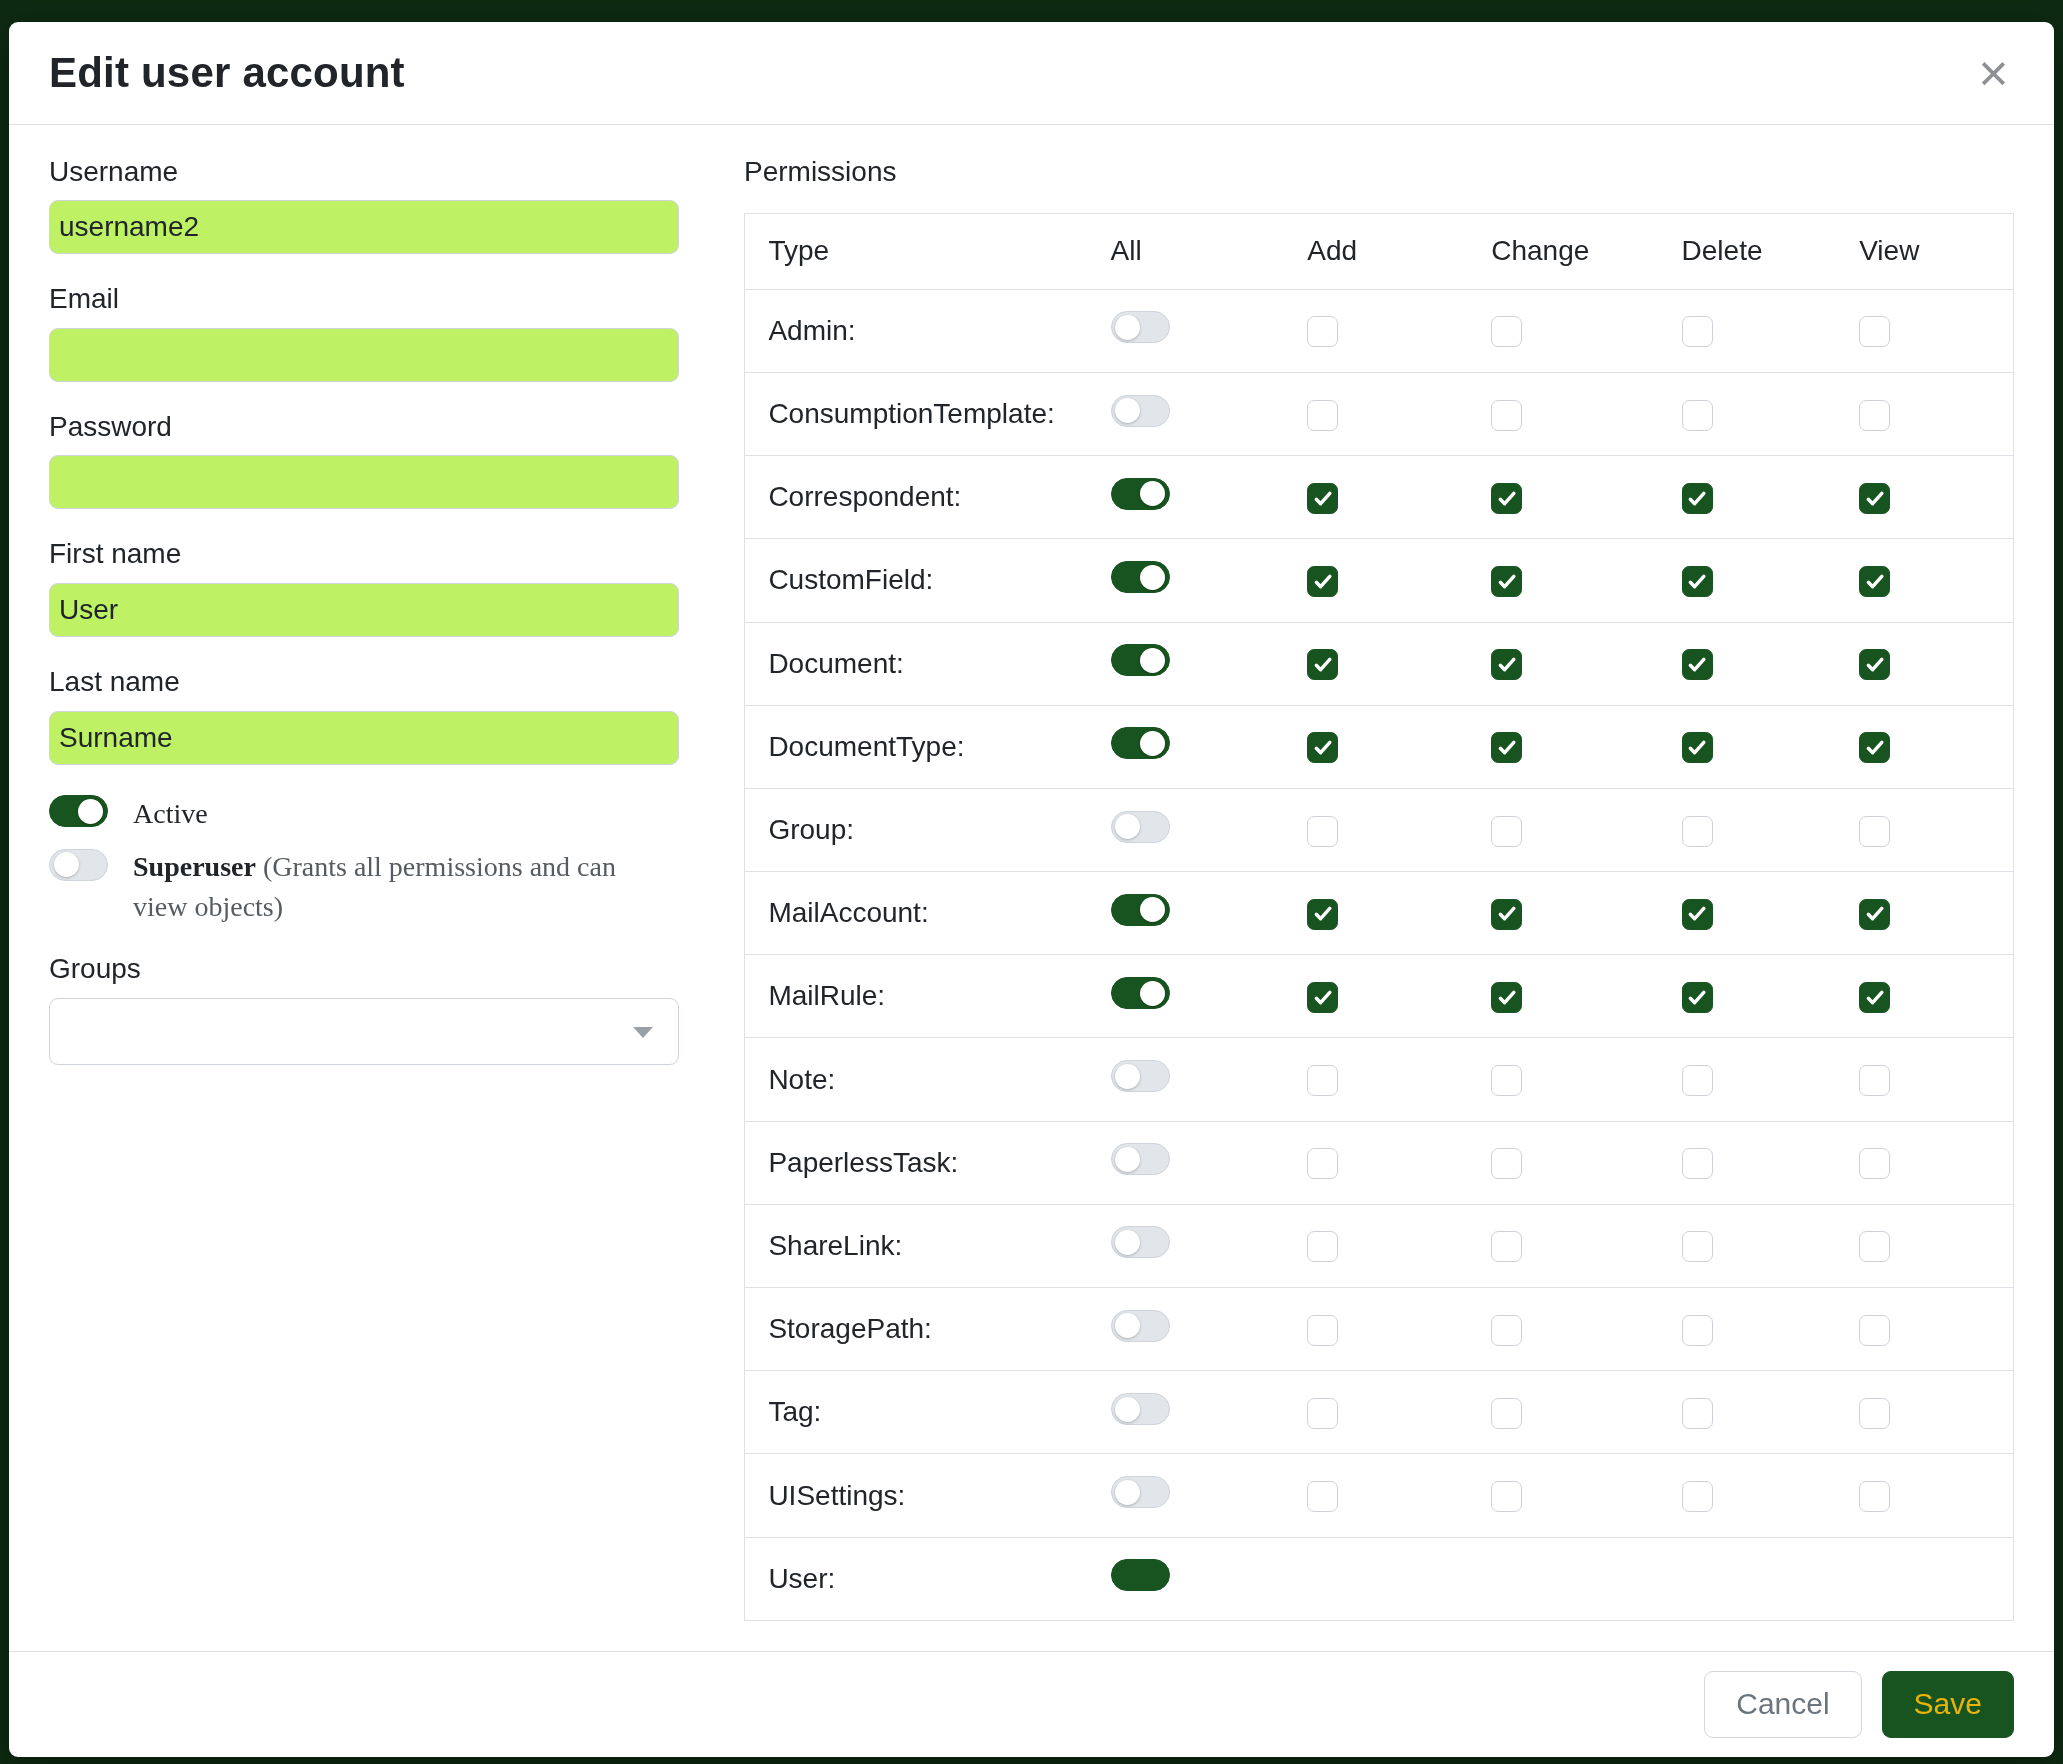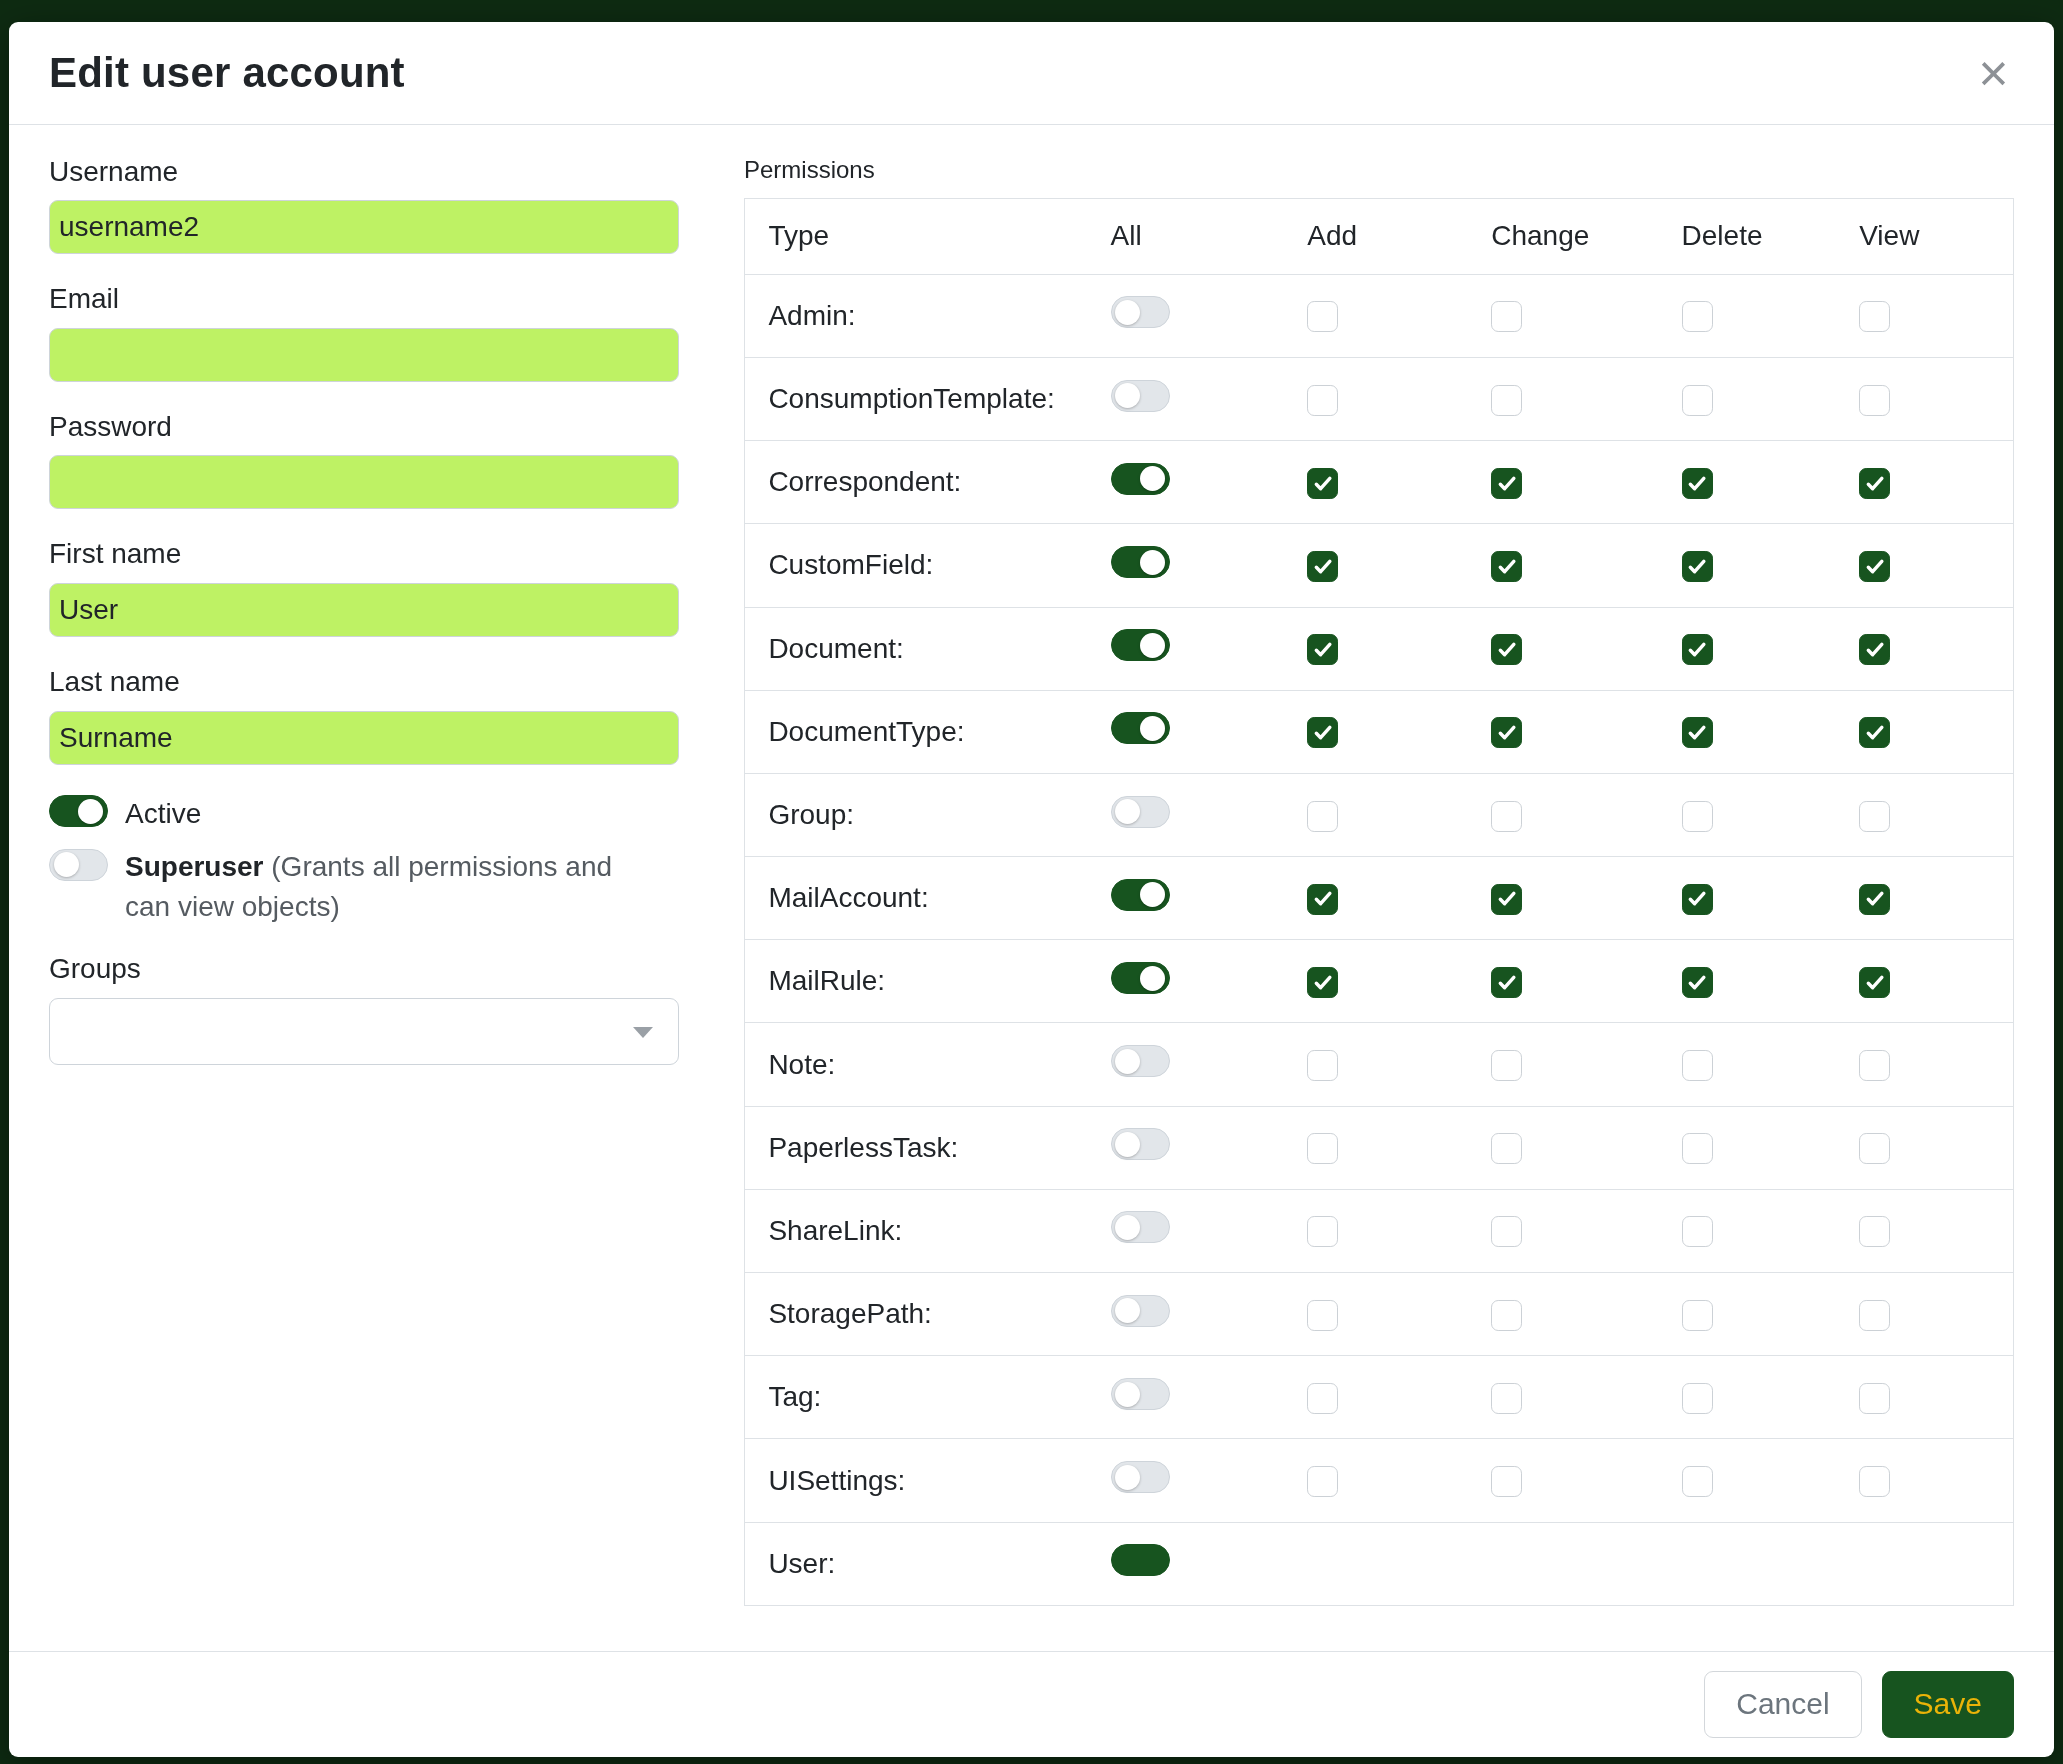--- a/index.html
+++ b/index.html
@@ -55,37 +55,37 @@
   .switch{
     display:inline-block;position:relative;width:59px;height:32px;flex-shrink:0;
     border-radius:16px;background:#e2e6ea;border:0.9px solid #ced4da;cursor:pointer;
   }
   .switch .knob{
     position:absolute;top:2.7px;left:3.6px;width:25px;height:25px;border-radius:50%;
     background:#fff;box-shadow:0 0.9px 2.7px rgba(0,0,0,.25);
   }
   .switch.on{background:var(--accent);border-color:var(--accent);}
   .switch.on .knob{left:auto;right:3.6px;}
-  .toggle-row{display:flex;align-items:flex-start;gap:17px;margin:12.6px 0 20px 0;}
+  .toggle-row{display:flex;align-items:flex-start;gap:25px;margin:12.6px 0 20px 0;font-family:Liberation Serif, serif;}
   .toggle-row .switch{margin-top:1.8px;}
   .toggle-label{font-size:28px;line-height:1.45;max-width:531px;}
   .toggle-label .strong{font-weight:700;}
   .toggle-label .help{color:#555b61;font-weight:400;}
   
   .select-box{
     position:relative;width:100%;height:67px;border:0.9px solid var(--input-border);
     border-radius:9px;background:#fff;cursor:pointer;
   }
   .caret{
     position:absolute;right:25px;top:50%;margin-top:-4.5px;
     width:0;height:0;border-left:10px solid transparent;border-right:10px solid transparent;
     border-top:11.7px solid #9aa0a6;
   }
   
-  .section-label{display:block;font-size:24px;margin-bottom:14px;}
+  .section-label{display:block;font-size:28px;margin-bottom:25px;}
   table.perm{
     width:100%;border-collapse:collapse;border:0.9px solid var(--border);
     font-size:28px;table-layout:fixed;
   }
   table.perm th, table.perm td{
     text-align:left;padding:21.6px 23.4px;border-bottom:0.9px solid var(--border);
     font-weight:400;vertical-align:middle;white-space:nowrap;overflow:hidden;
   }
   table.perm tr:last-child td{border-bottom:none;}
   col.c-type{width:27%;}

